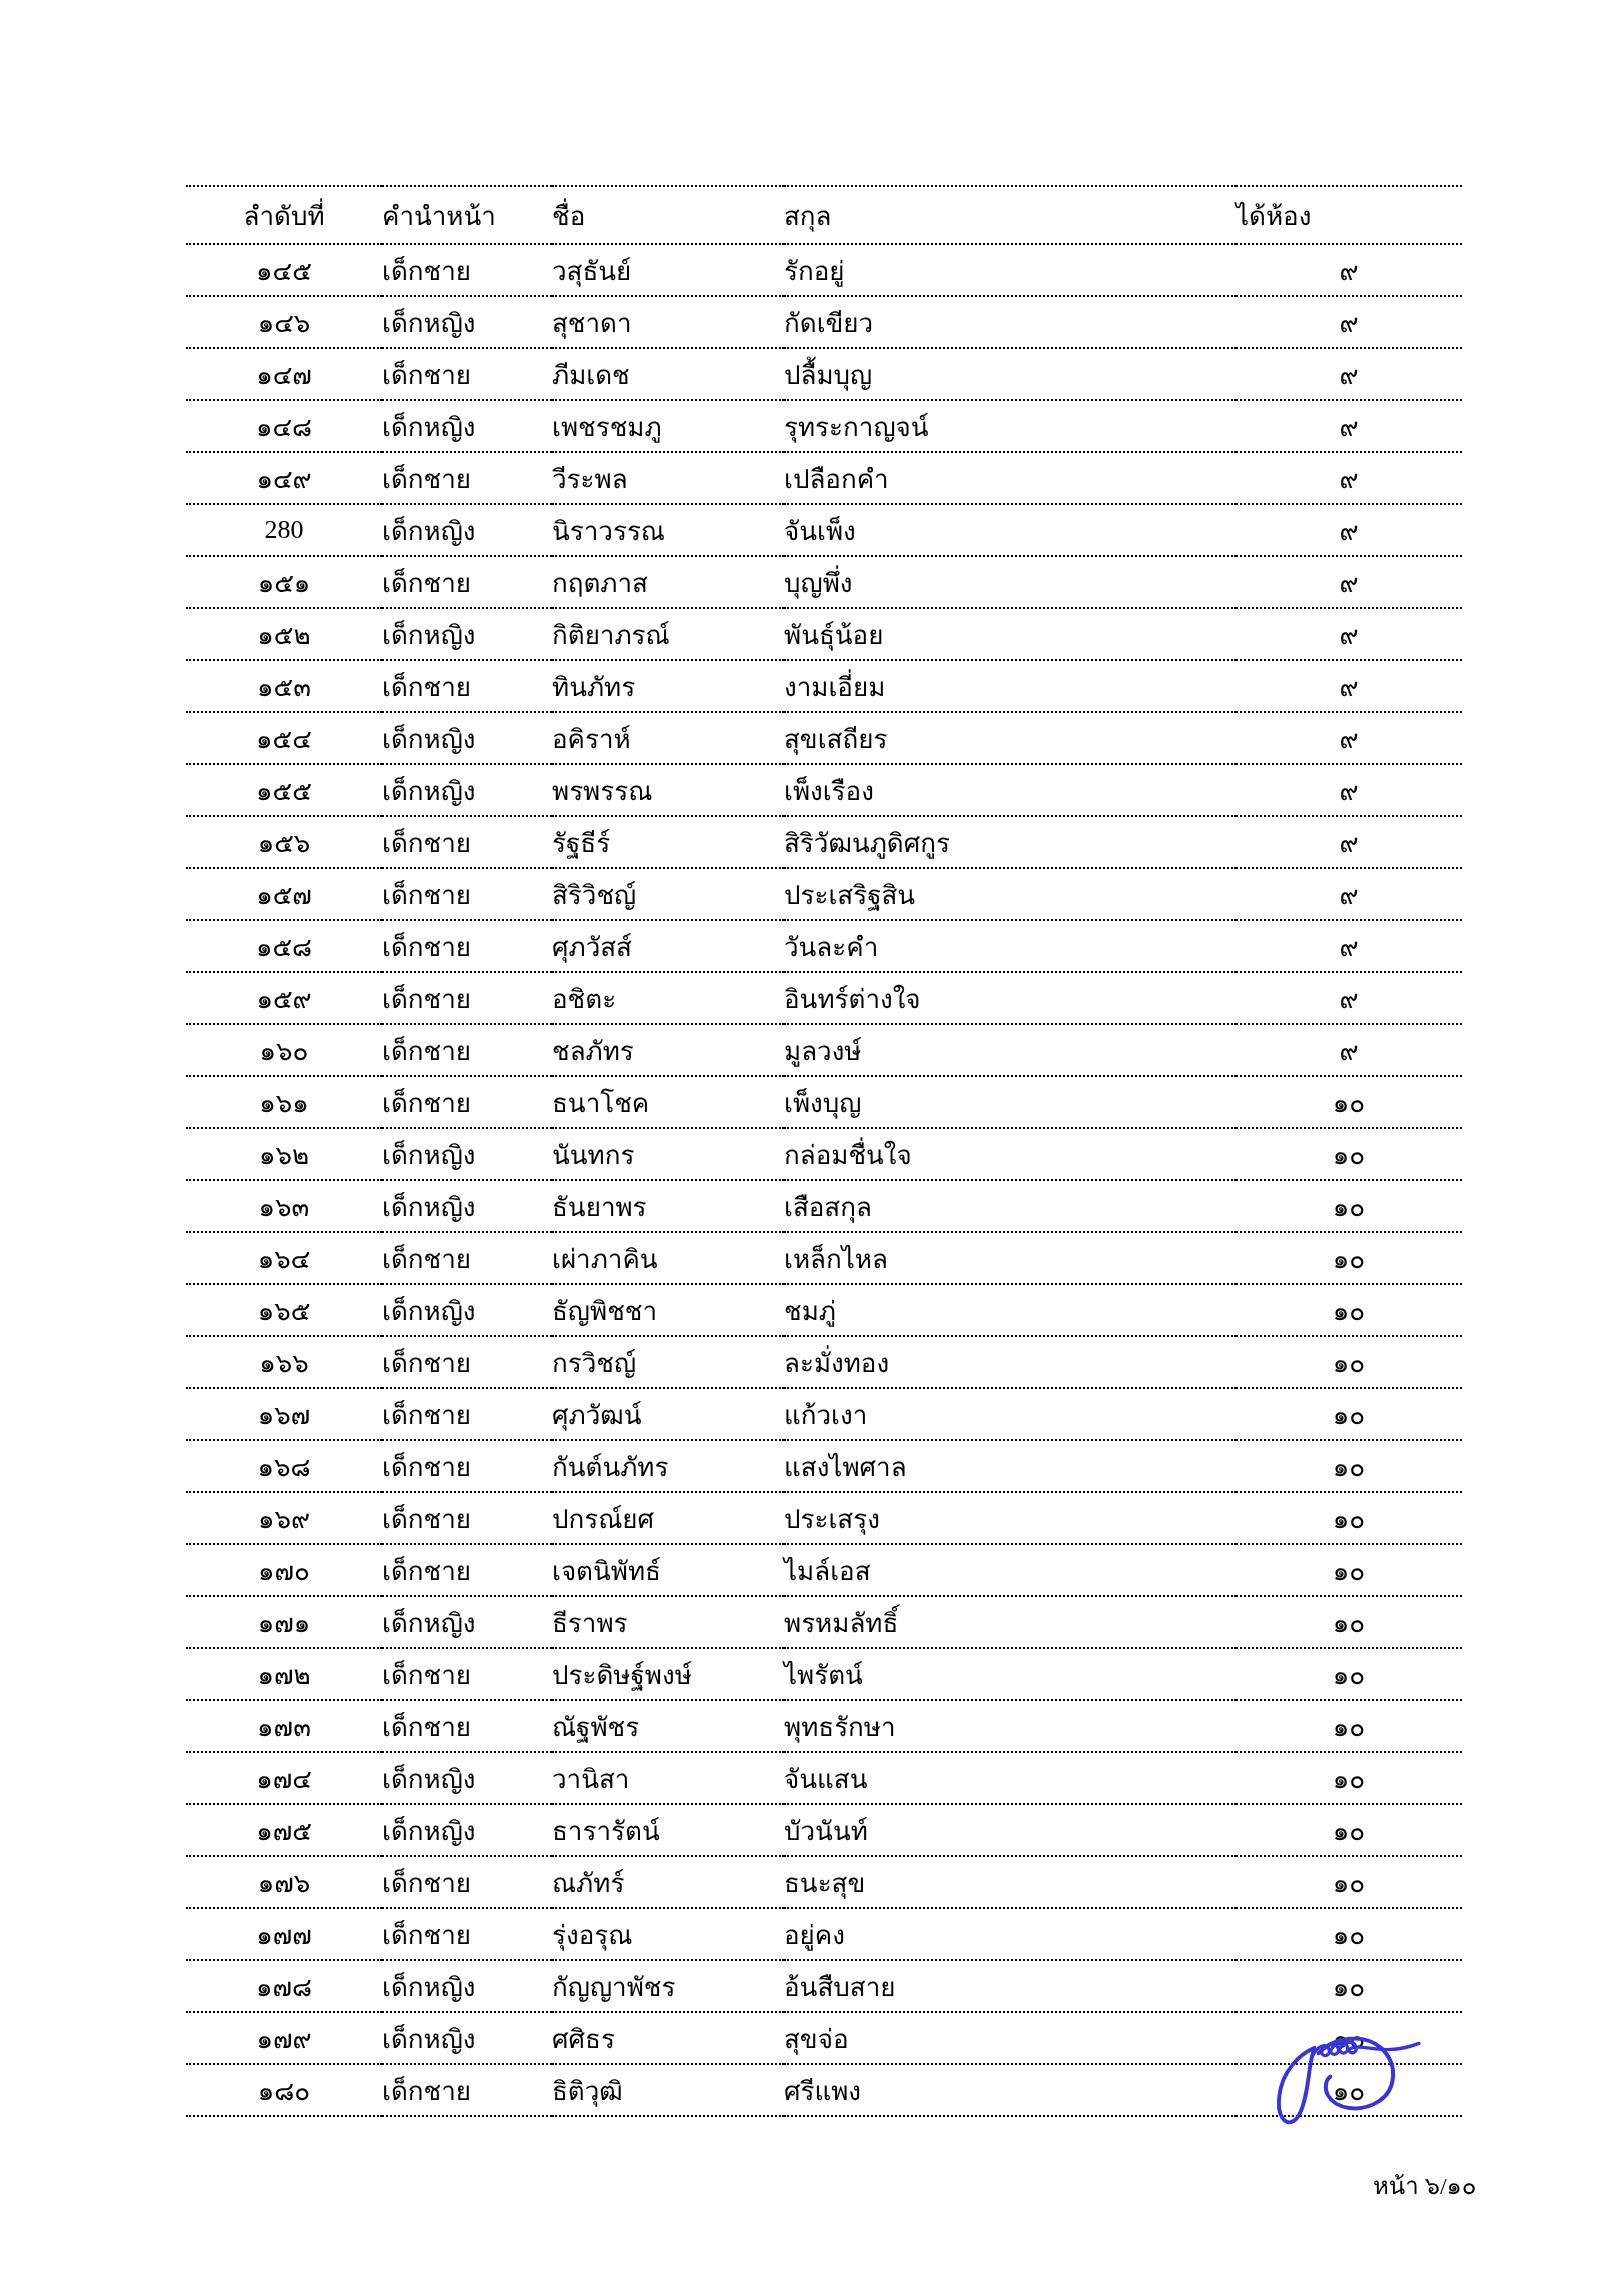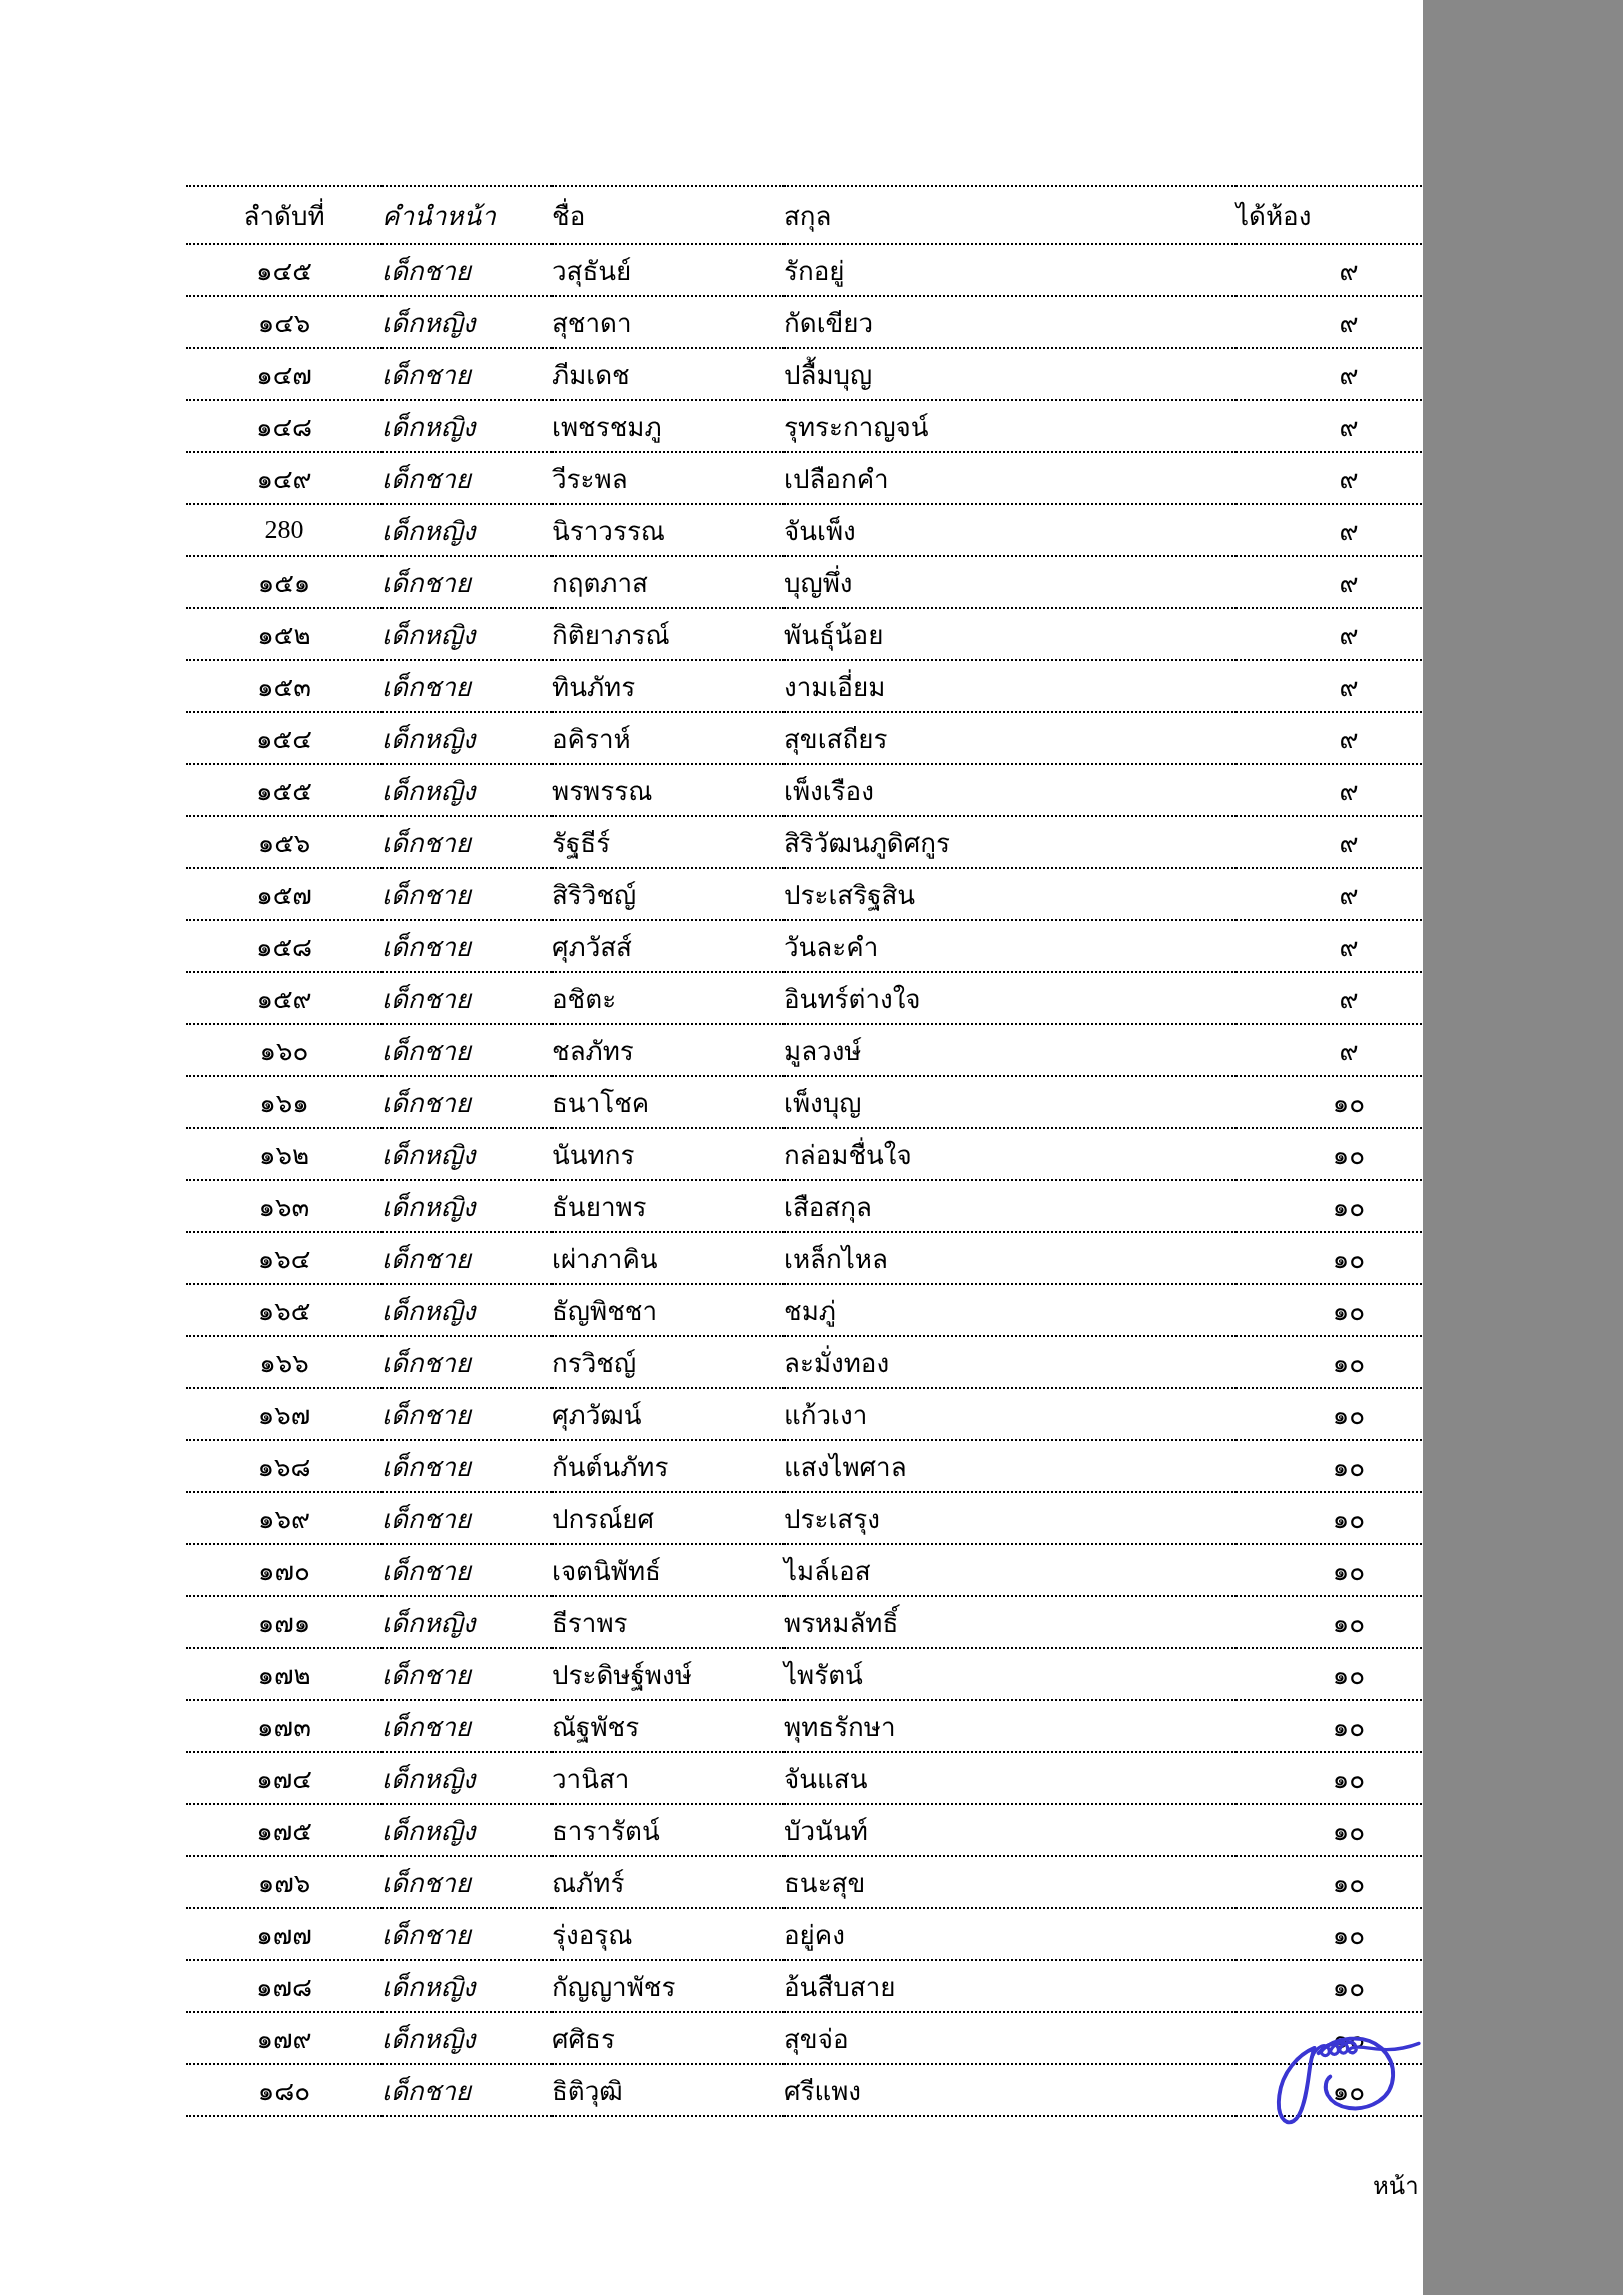--- a/index.html
+++ b/index.html
@@ -1,18 +1,18 @@
 <!DOCTYPE html>
 <html style="font-size:10.5px"><head>
 <meta charset="utf-8">
 <style>
   html, body { margin: 0; padding: 0; background: #888; }
   .page {
     position: relative;
-    width: 1423px;
+    width: 1623px;
     height: 2295px;
     background: #ffffff;
     font-family: "Liberation Serif", "DejaVu Serif", serif;
     color: #000;
     overflow: hidden;
   }
   table.roster {
     position: absolute;
     left: 186px;
     top: 185px;
@@ -27,21 +27,21 @@
     font-weight: normal;
     padding: 0;
     vertical-align: middle;
     white-space: nowrap;
     overflow: visible;
   }
   table.roster thead th { height: 56px; }
   table.roster tbody td { height: 50px; }
 
   .c-no      { text-align: center; padding-left: 30px; }
-  .c-prefix  { text-align: left;   padding-left: 19.6px; font-style: italic; }
+  .c-prefix  { text-align: left;   padding-left: 19.6px; }
   .c-first   { text-align: left;   padding-left: 5.2px; }
   .c-surname { text-align: left;   padding-left: 5.2px; font-family: Liberation Serif, serif; }
   th.c-room  { text-align: left;   padding-left: 5.2px; }
   td.c-room  { text-align: center; padding-right: 128px; }
 
   .page-number {
     position: absolute;
     left: 1373px;
     top: 2166px;
     font-size: 24px;

